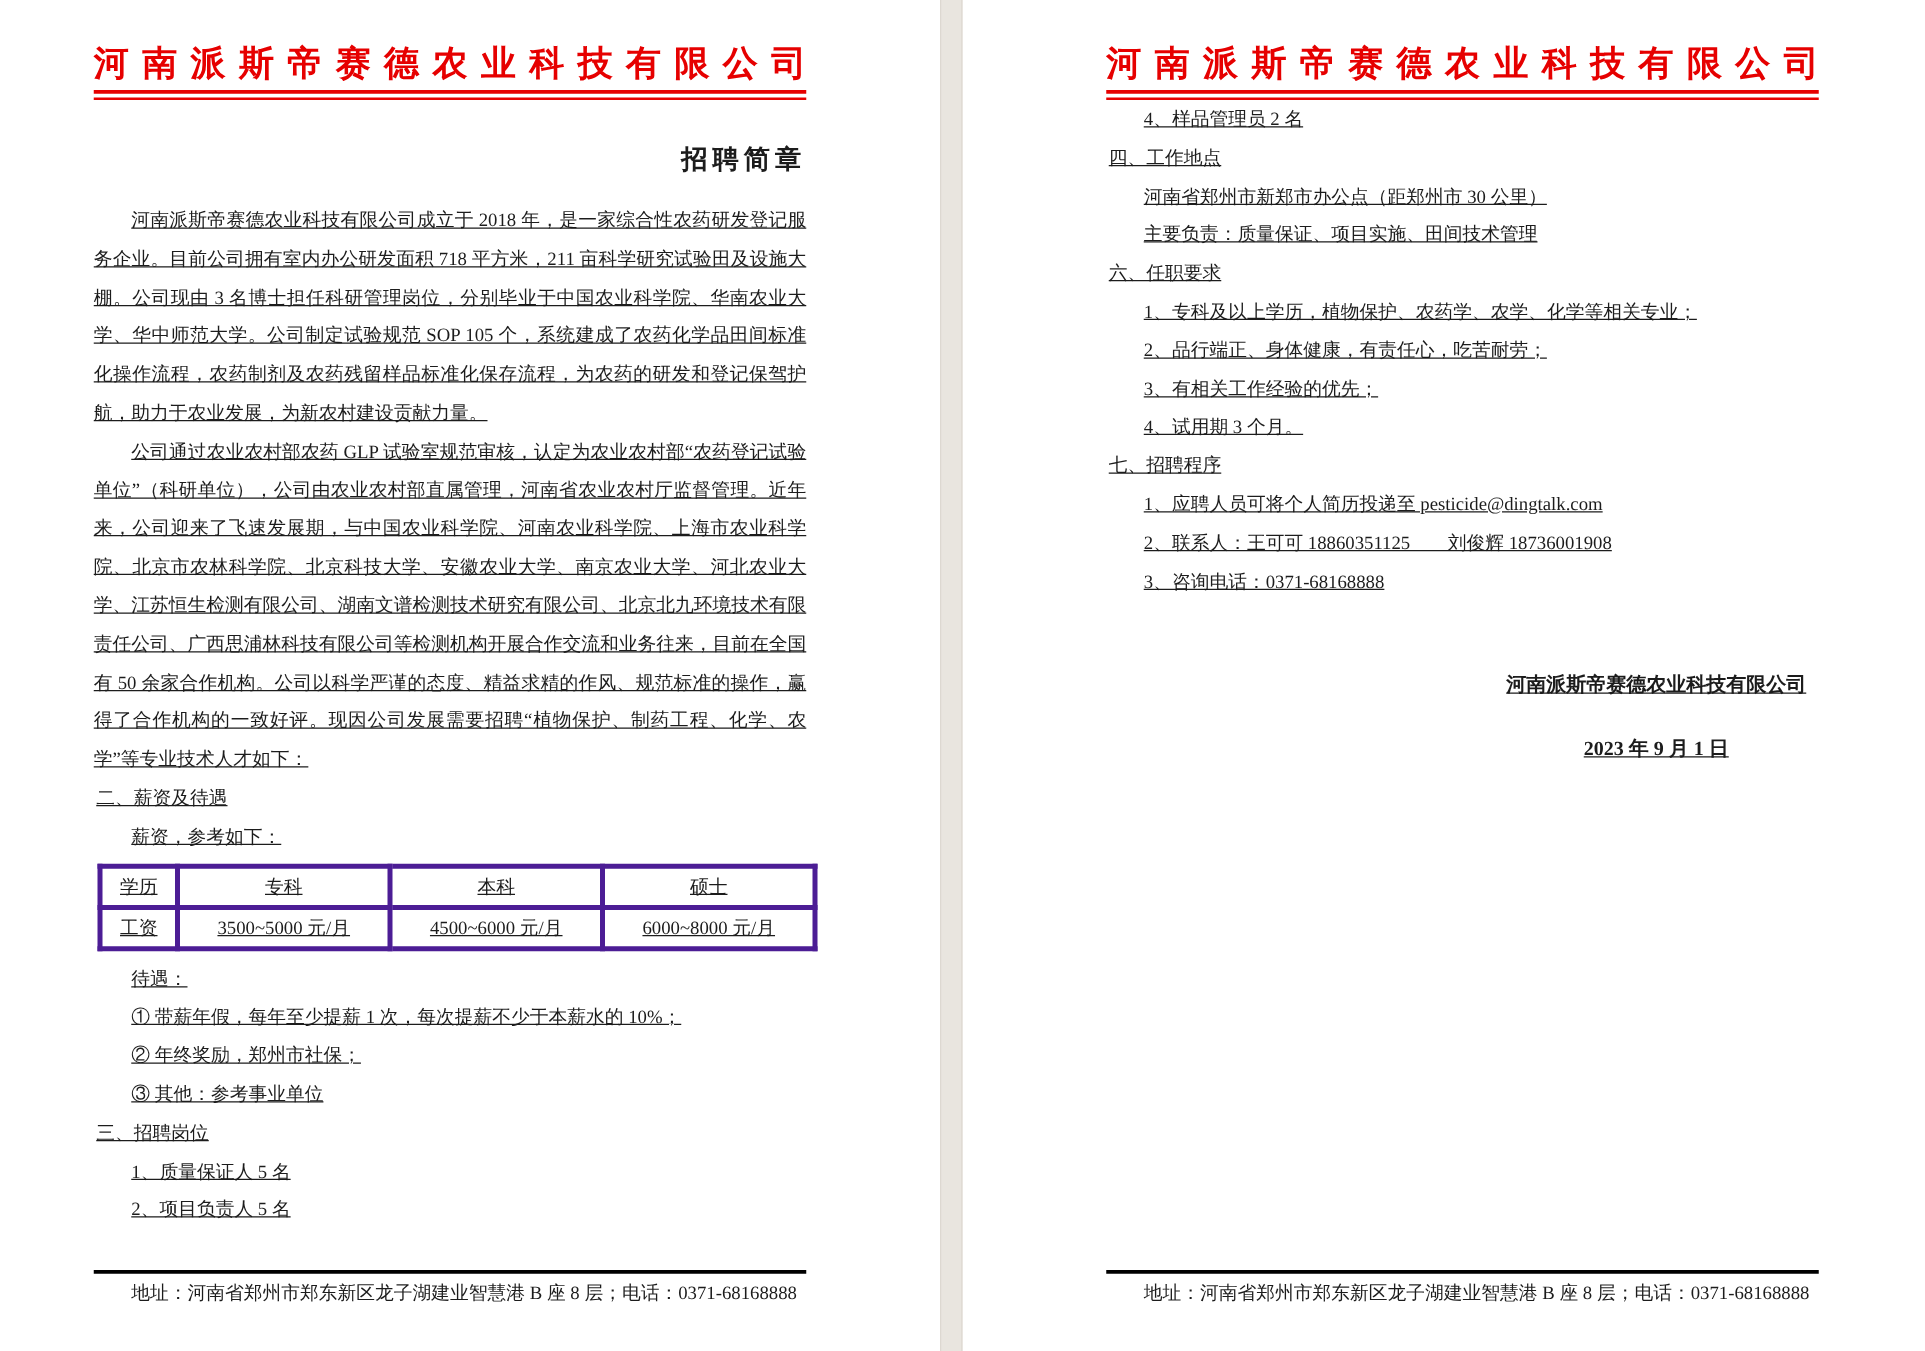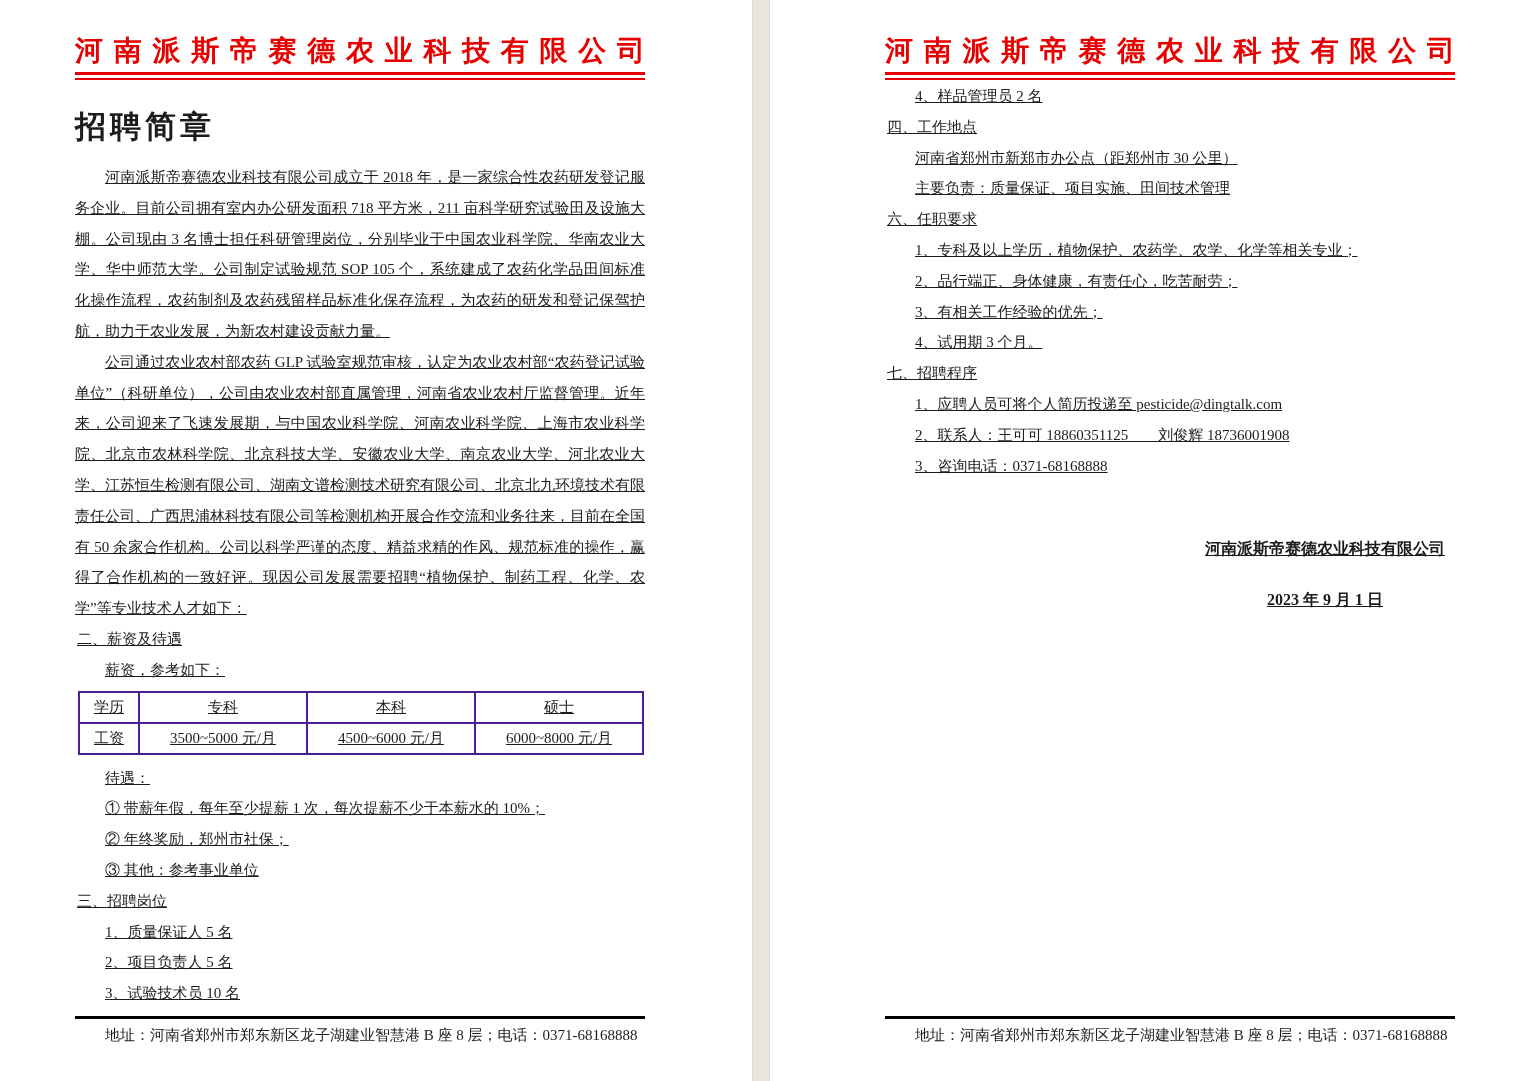--- a/index.html
+++ b/index.html
@@ -38,24 +38,24 @@
     text-align-last: justify;
     white-space: nowrap;
   }
   .rule { background: var(--red, #e60000); }
   .rule--thick { height: 3px; margin-top: 6px; }
   .rule--thin  { height: 2px; margin-top: 3px; }
 
   
   .doc-title {
     margin: 26px 0 0 0;
-    font-size: 31px;
+    font-size: 21px;
     font-weight: bold;
     line-height: 42px;
-    text-align: left;
+    text-align: right;
     letter-spacing: 4px;
   }
 
   
   .content {
     font-size: 15px;
     line-height: 30.8px;
     text-align: justify;
     text-decoration: underline;
   }
@@ -68,21 +68,21 @@
   
   table.salary {
     border-collapse: collapse;
     table-layout: fixed;
     width: 562px;
     margin: 5px 0 8px 3px;
     text-align: center;
     line-height: normal;
   }
   table.salary td {
-    border: 2px solid #4c1d95;
+    border: 4px solid #4c1d95;
     height: 29px;
     padding: 0;
     font-size: 15px;
   }
   .col-edu   { width: 58px; }
   .col-range { width: 166px; }
 
   
   .sig-block {
     margin: 52px 10px 0 auto;
@@ -148,21 +148,20 @@
         </table>
 
       <div class="ind">待遇：</div>
       <div class="ind">① 带薪年假，每年至少提薪 1 次，每次提薪不少于本薪水的 10%；</div>
       <div class="ind">② 年终奖励，郑州市社保；</div>
       <div class="ind">③ 其他：参考事业单位</div>
 
       <div class="sec">三、招聘岗位</div>
       <div class="ind">1、质量保证人 5 名</div>
       <div class="ind">2、项目负责人 5 名</div>
-      <div class="ind">3、试验技术员 10 名</div>
     </div>
 
     <div class="footer-rule"></div>
     <div class="footer-text">
       <span>地址：河南省郑州市郑东新区龙子湖建业智慧港 B 座 8 层；</span>
       <span>电话：0371-68168888</span>
     </div>
   </div>
 
   <div class="page-divider"></div>

